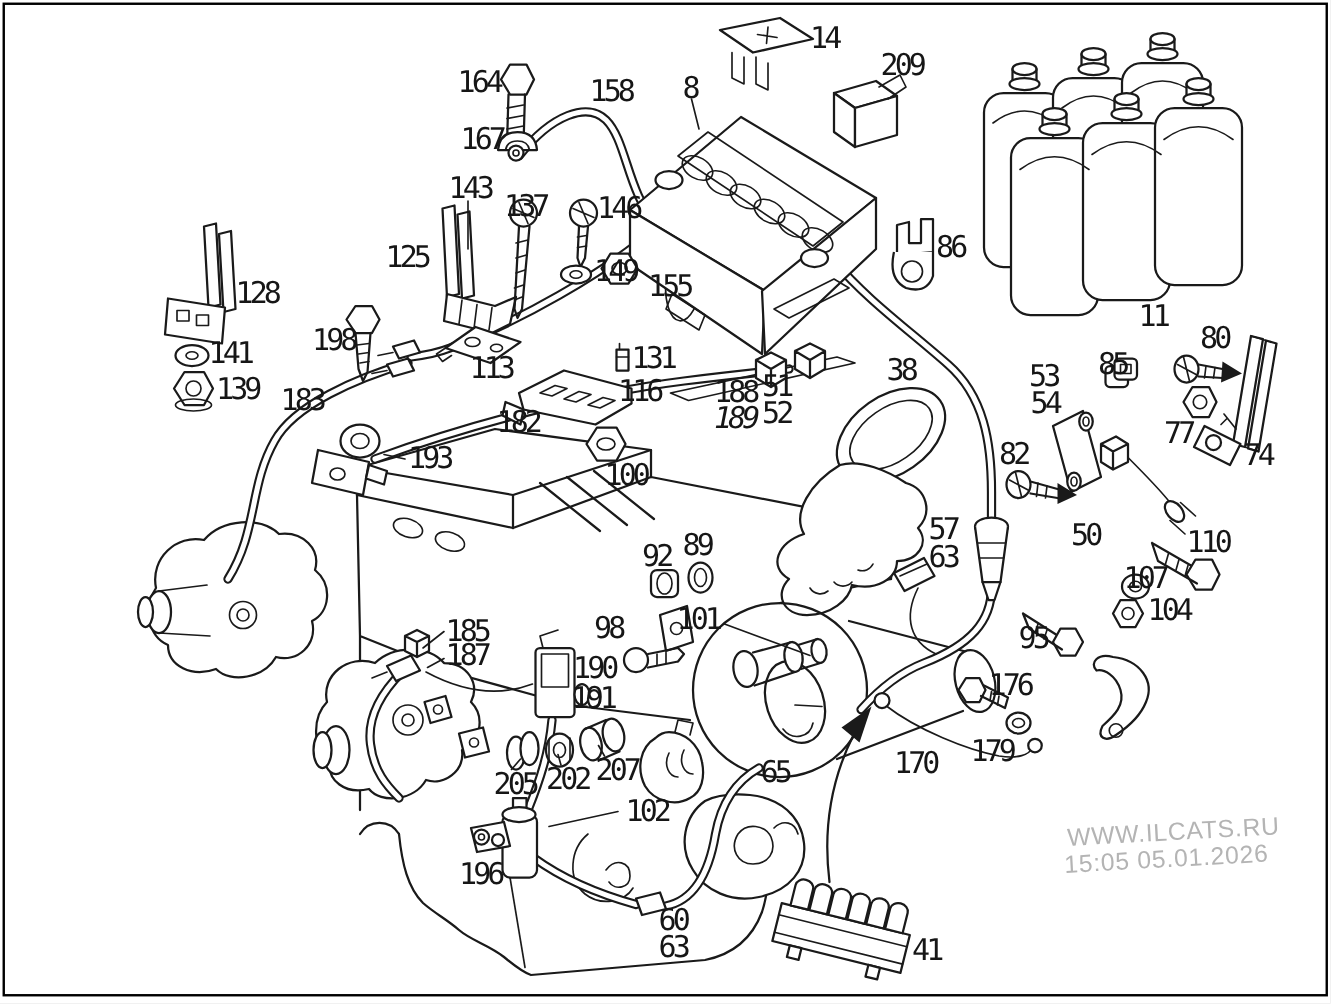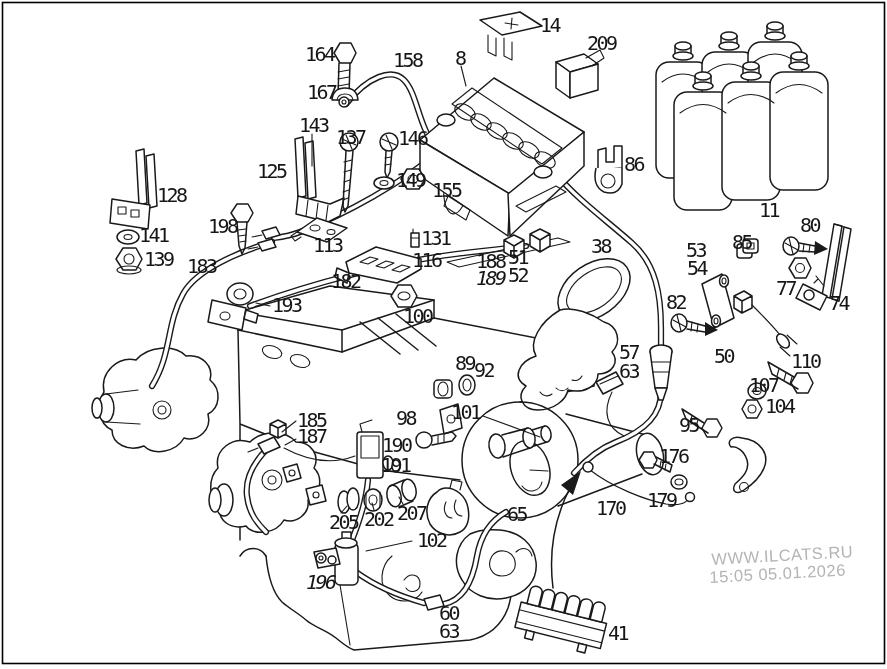--- a/index.html
+++ b/index.html
@@ -450,34 +450,34 @@
       <span class="part-label" style="left: 776px; top: 278px;">77</span>
       <span class="part-label" style="left: 829px; top: 293px;">74</span>
       <span class="part-label" style="left: 666px; top: 292px;">82</span>
       <span class="part-label" style="left: 714px; top: 346px;">50</span>
       <span class="part-label" style="left: 791px; top: 351px;">110</span>
       <span class="part-label" style="left: 749px; top: 375px;">107</span>
       <span class="part-label" style="left: 765px; top: 396px;">104</span>
       <span class="part-label" style="left: 679px; top: 415px;">95</span>
       <span class="part-label" style="left: 619px; top: 342px;">57</span>
       <span class="part-label" style="left: 619px; top: 361px;">63</span>
-      <span class="part-label" style="left: 428px; top: 360px; margin-left: 46px;">92</span>
+      <span class="part-label" style="left: 428px; top: 360px;">92</span>
       <span class="part-label" style="left: 455px; top: 353px;">89</span>
       <span class="part-label" style="left: 451px; top: 402px;">101</span>
       <span class="part-label" style="left: 396px; top: 408px;">98</span>
       <span class="part-label" style="left: 382px; top: 435px;">190</span>
       <span class="part-label" style="left: 381px; top: 455px;">191</span>
       <span class="part-label" style="left: 297px; top: 410px;">185</span>
       <span class="part-label" style="left: 297px; top: 426px;">187</span>
       <span class="part-label" style="left: 507px; top: 460px; margin-top: 44px;">65</span>
       <span class="part-label" style="left: 329px; top: 512px;">205</span>
       <span class="part-label" style="left: 364px; top: 509px;">202</span>
       <span class="part-label" style="left: 397px; top: 503px; text-align: right;">207</span>
       <span class="part-label" style="left: 417px; top: 530px;">102</span>
-      <span class="part-label" style="left: 306px; top: 572px; font-style: italic;">196</span>
+      <span class="part-label" style="left: 306px; top: 572px;">196</span>
       <span class="part-label" style="left: 439px; top: 603px;">60</span>
       <span class="part-label" style="left: 439px; top: 621px;">63</span>
       <span class="part-label" style="left: 608px; top: 623px;">41</span>
       <span class="part-label" style="left: 596px; top: 498px;">170</span>
       <span class="part-label" style="left: 659px; top: 446px;">176</span>
       <span class="part-label" style="left: 647px; top: 490px;">179</span>
     </div>
 
   <div class="wm" style="left: 711px; top: 550px; color: rgb(180, 180, 180);">
     <span>WWW.ILCATS.RU</span>

